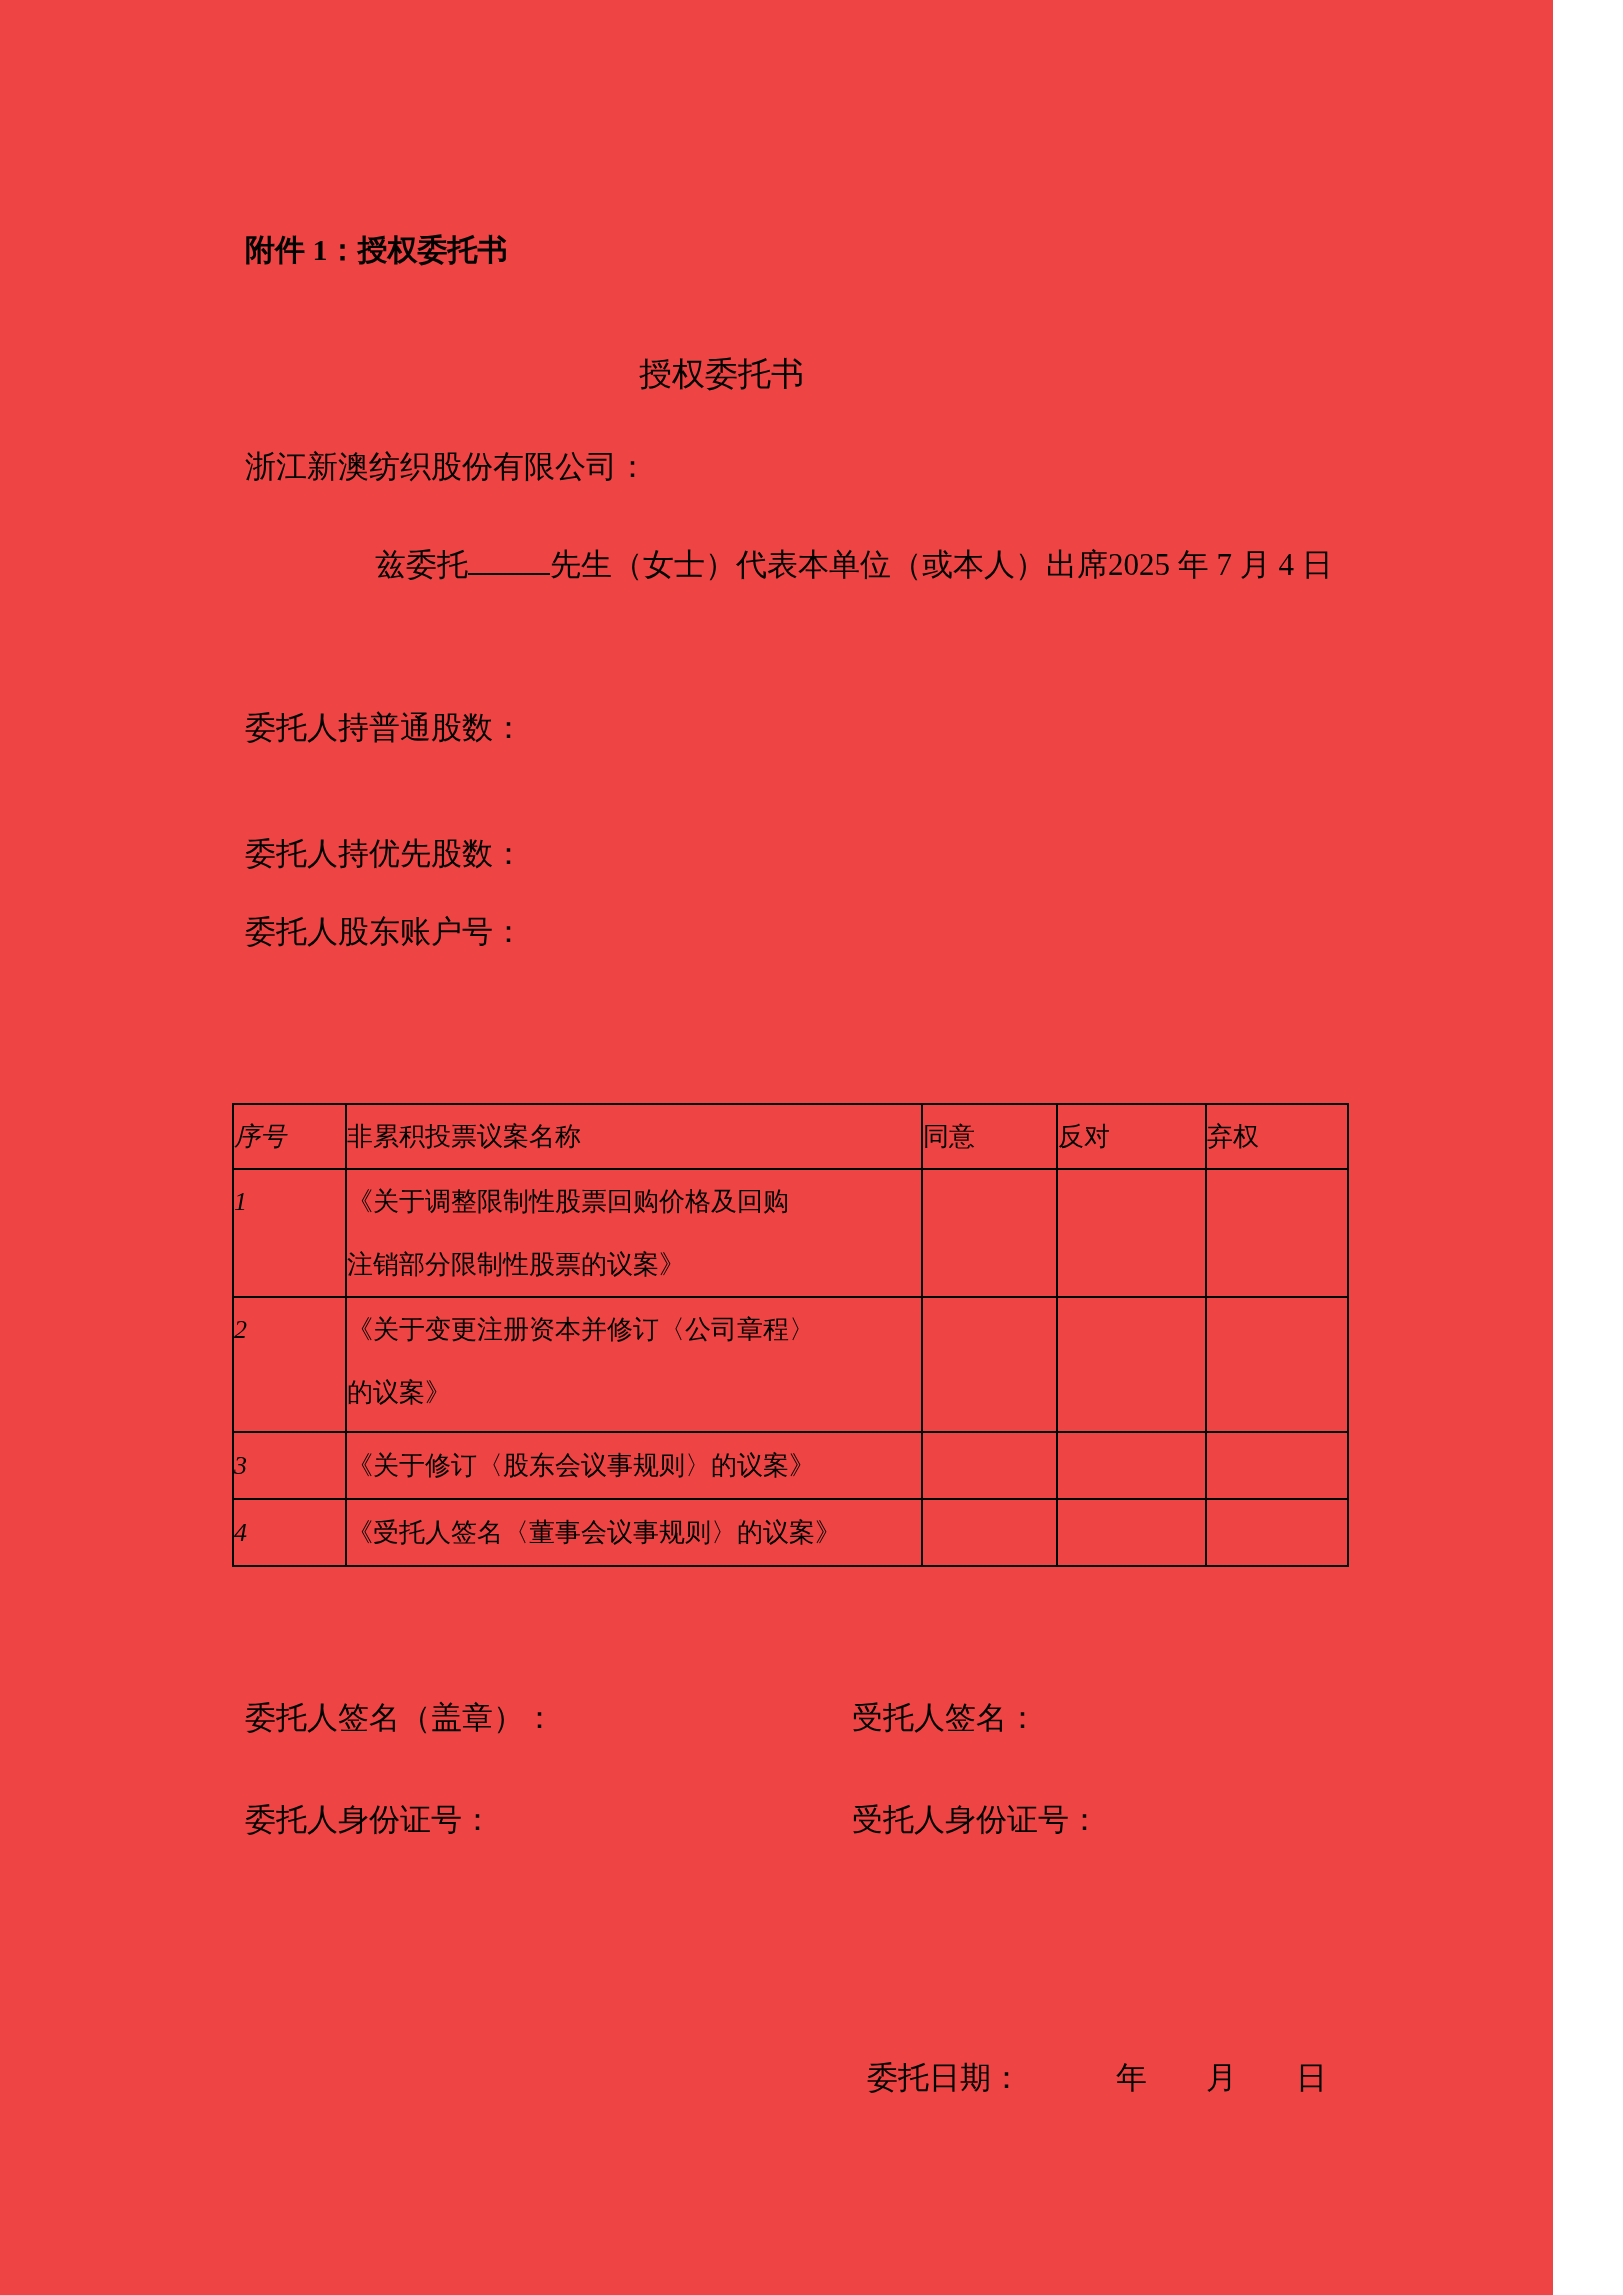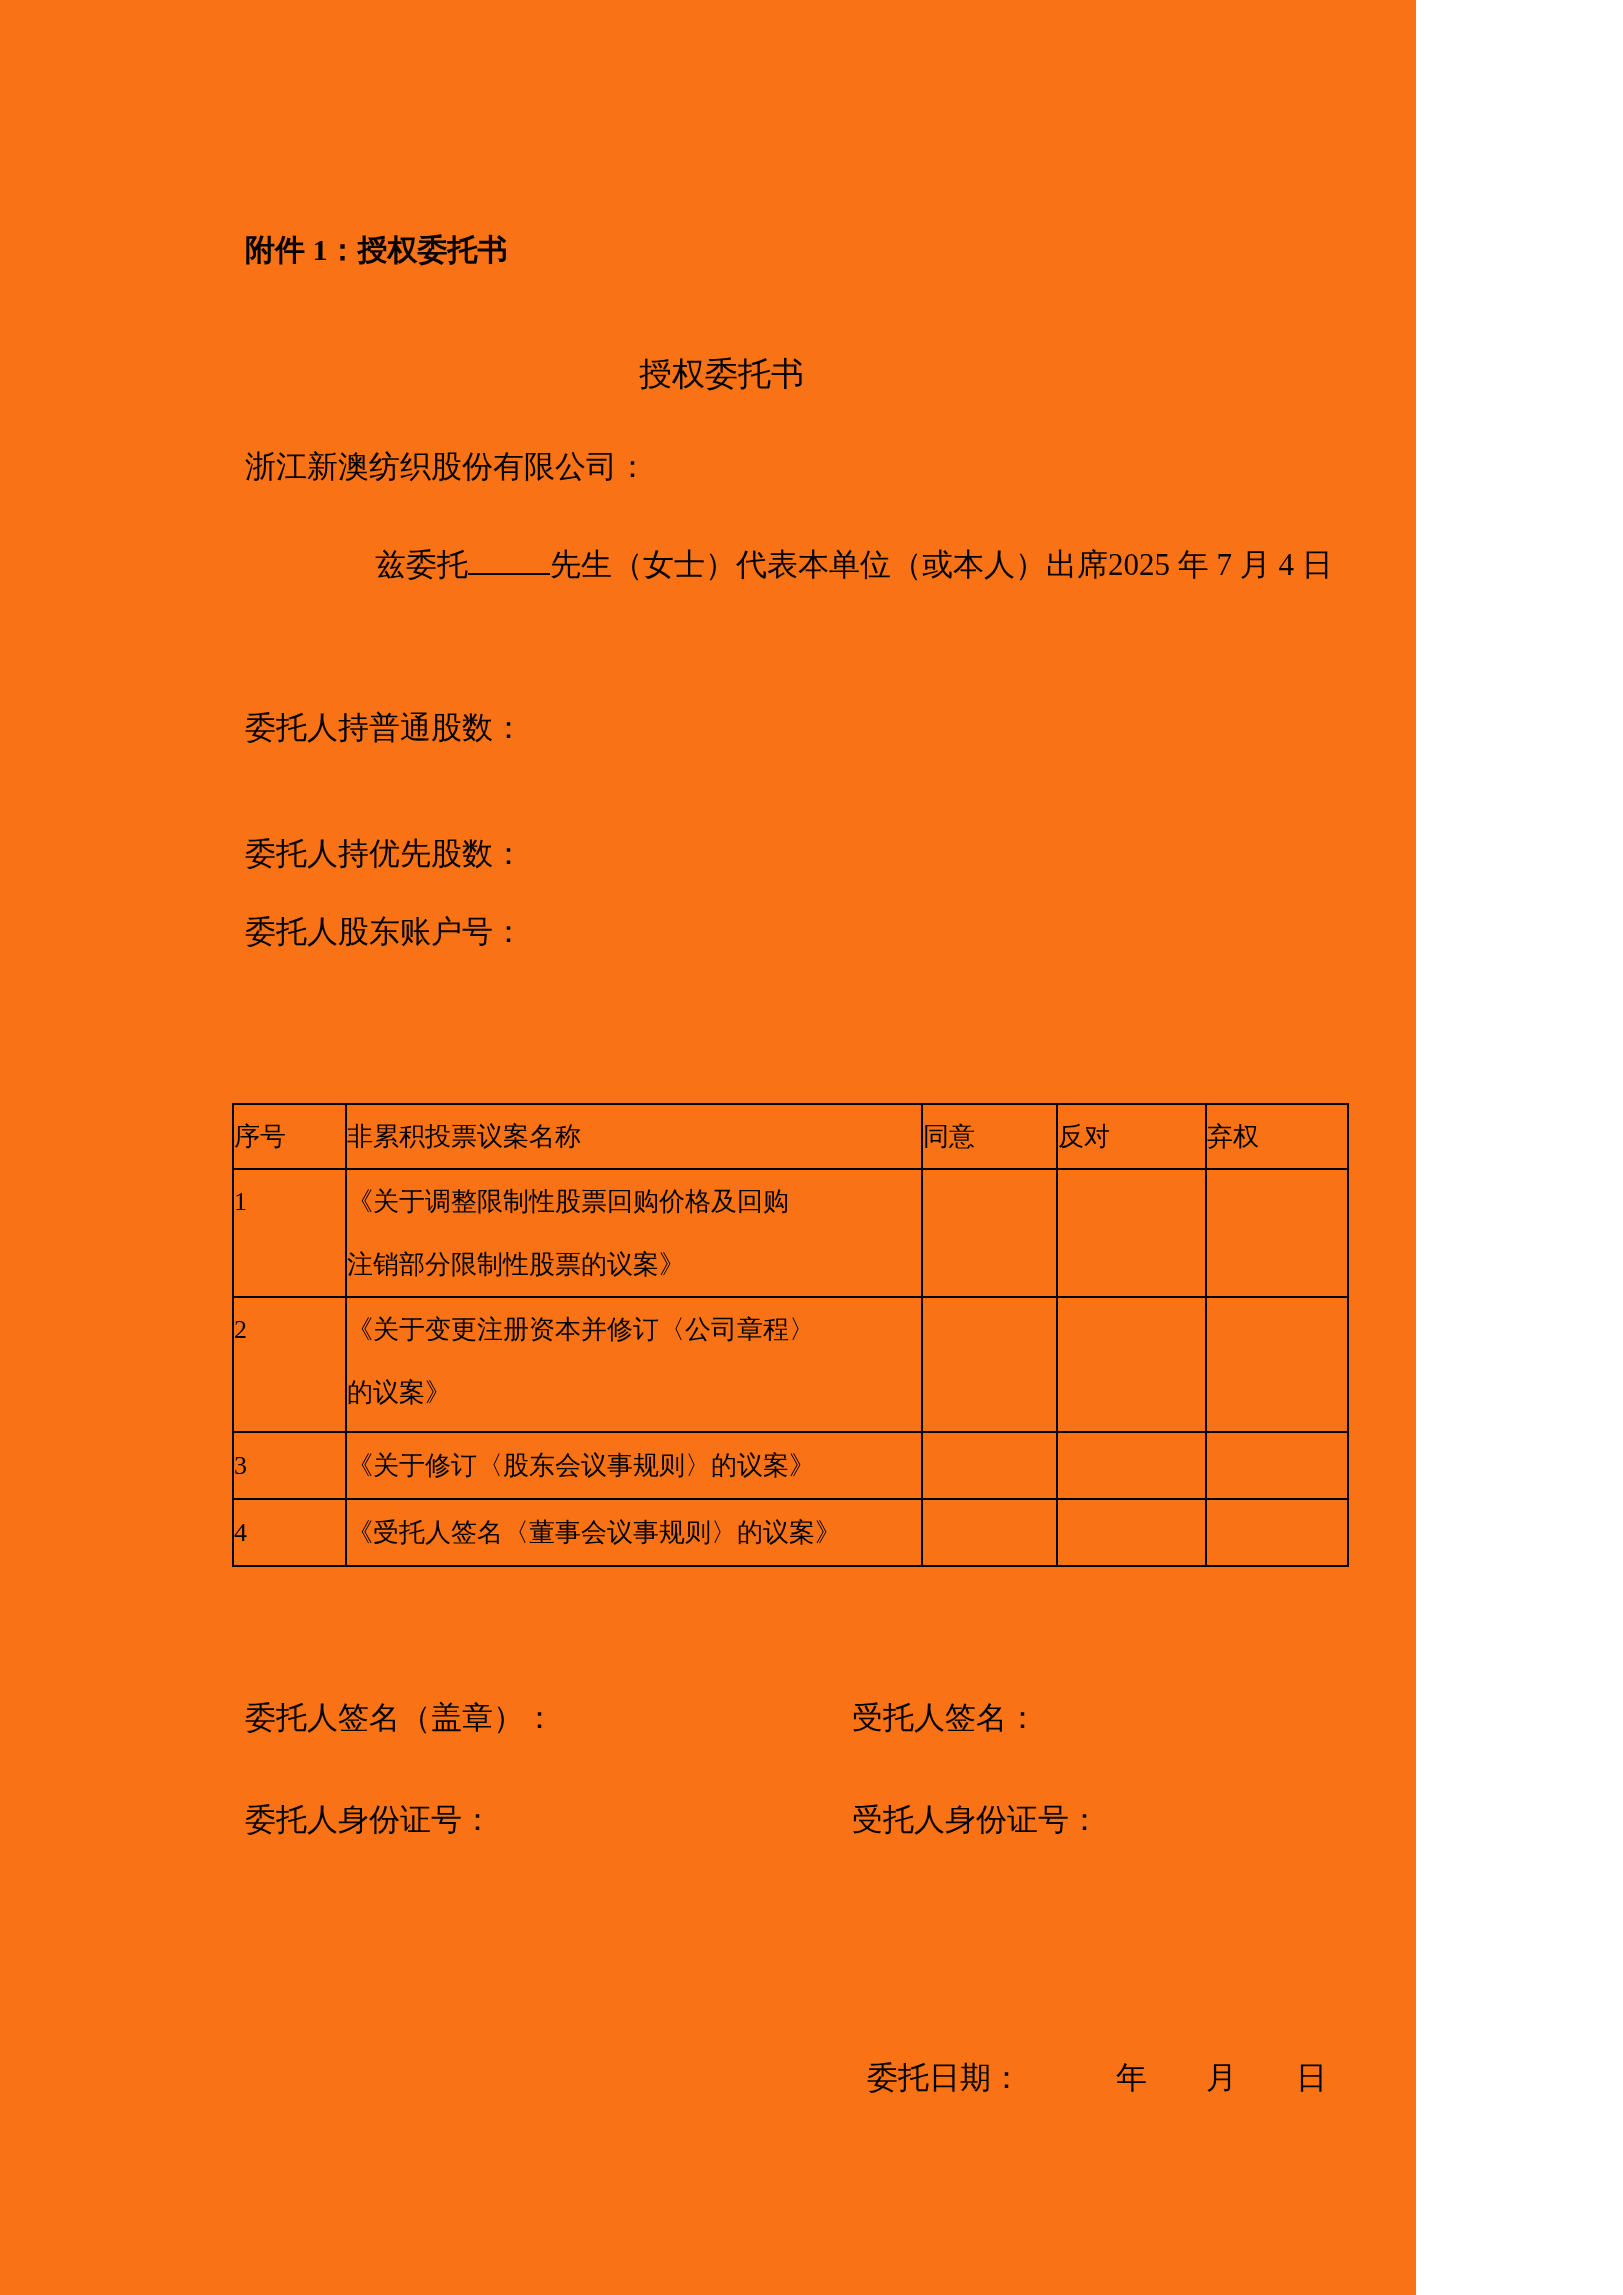--- a/index.html
+++ b/index.html
@@ -1,20 +1,20 @@
 <!DOCTYPE html>
 <html style="font-size:10.5px"><head>
 <meta charset="utf-8">
 <style>
   html,body{margin:0;padding:0;background:#ffffff;}
   .page{
     position:relative;
-    width:1416px;
+    width:1553px;
     height:2295px;
-    background:#f97316;
+    background:#ef4444;
     color:#000000;
     font-family:"Liberation Serif","DejaVu Serif",serif;
     overflow:hidden;
   }
   .abs{position:absolute;white-space:pre;}
   .t-attachment{font-size:30px;font-weight:bold;line-height:1.1;}
   .t-doctitle{font-size:33px;line-height:1.1;}
   .t-body{font-size:31px;line-height:1.1;}
   .blank-line{
     display:inline-block;
@@ -40,21 +40,21 @@
     text-align:left;
     color:#000000;
     line-height:63px;
   }
   table.vote th{vertical-align:middle;}
   .col-no{width:113px;}
   .col-name{width:576px;}
   .col-agree{width:135px;}
   .col-oppose{width:149px;}
   .col-abstain{width:142px;}
-  .pad-no{padding-left:10.5px;}
+  .pad-no{padding-left:10.5px;font-style:italic;}
   .pad-name{padding-left:15.7px;}
   .pad-agree{padding-left:14.4px;border-radius:27px;}
   .pad-oppose{padding-left:14.4px;}
   .pad-abstain{padding-left:27.5px;}
   tr.row-double{height:126px;}
   tr.row-double td{vertical-align:top;}
   tr.row-double2{height:135px;}
   tr.row-double2 td{vertical-align:top;}
   tr.row-single{height:67px;}
   tr.row-single td{vertical-align:middle;}

